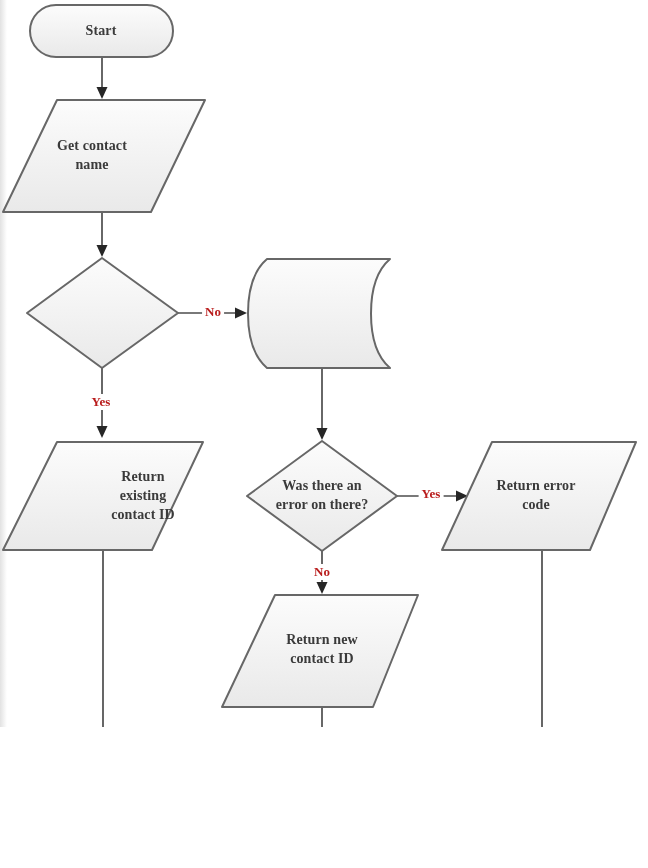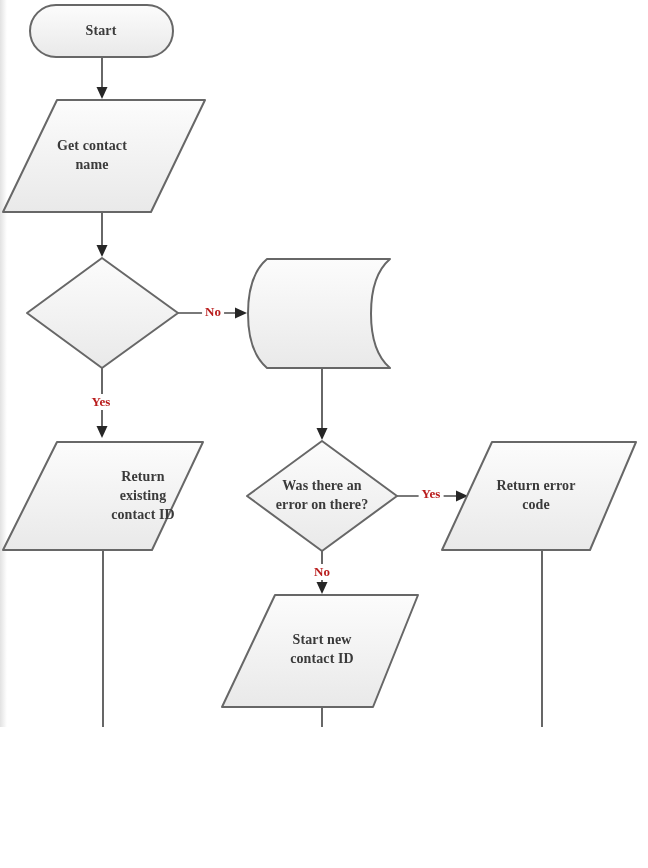--- a/index.html
+++ b/index.html
@@ -99,21 +99,21 @@
   <div class="nlabel" style="left:101px;top:31px;">Start</div>
   <div class="nlabel" style="left:92px;top:156px;">Get contact
 name</div>
   <div class="nlabel" style="left:103px;top:496px;margin-left:40px;">Return
 existing
 contact ID</div>
   <div class="nlabel" style="left:322px;top:496px;">Was there an
 error on there?</div>
   <div class="nlabel" style="left:536px;top:496px;">Return error
 code</div>
-  <div class="nlabel" style="left:322px;top:650px;">Start new
+  <div class="nlabel" style="left:322px;top:650px;">Return new
 contact ID</div>
   <div class="nlabel" style="left:312px;top:833px;">End</div>
 
   <div class="elabel" style="left:213px;top:312px;">No</div>
   <div class="elabel" style="left:101px;top:402px;">Yes</div>
   <div class="elabel" style="left:431px;top:494px;">Yes</div>
   <div class="elabel" style="left:322px;top:572px;">No</div>
 </div>
 
 </body></html>

